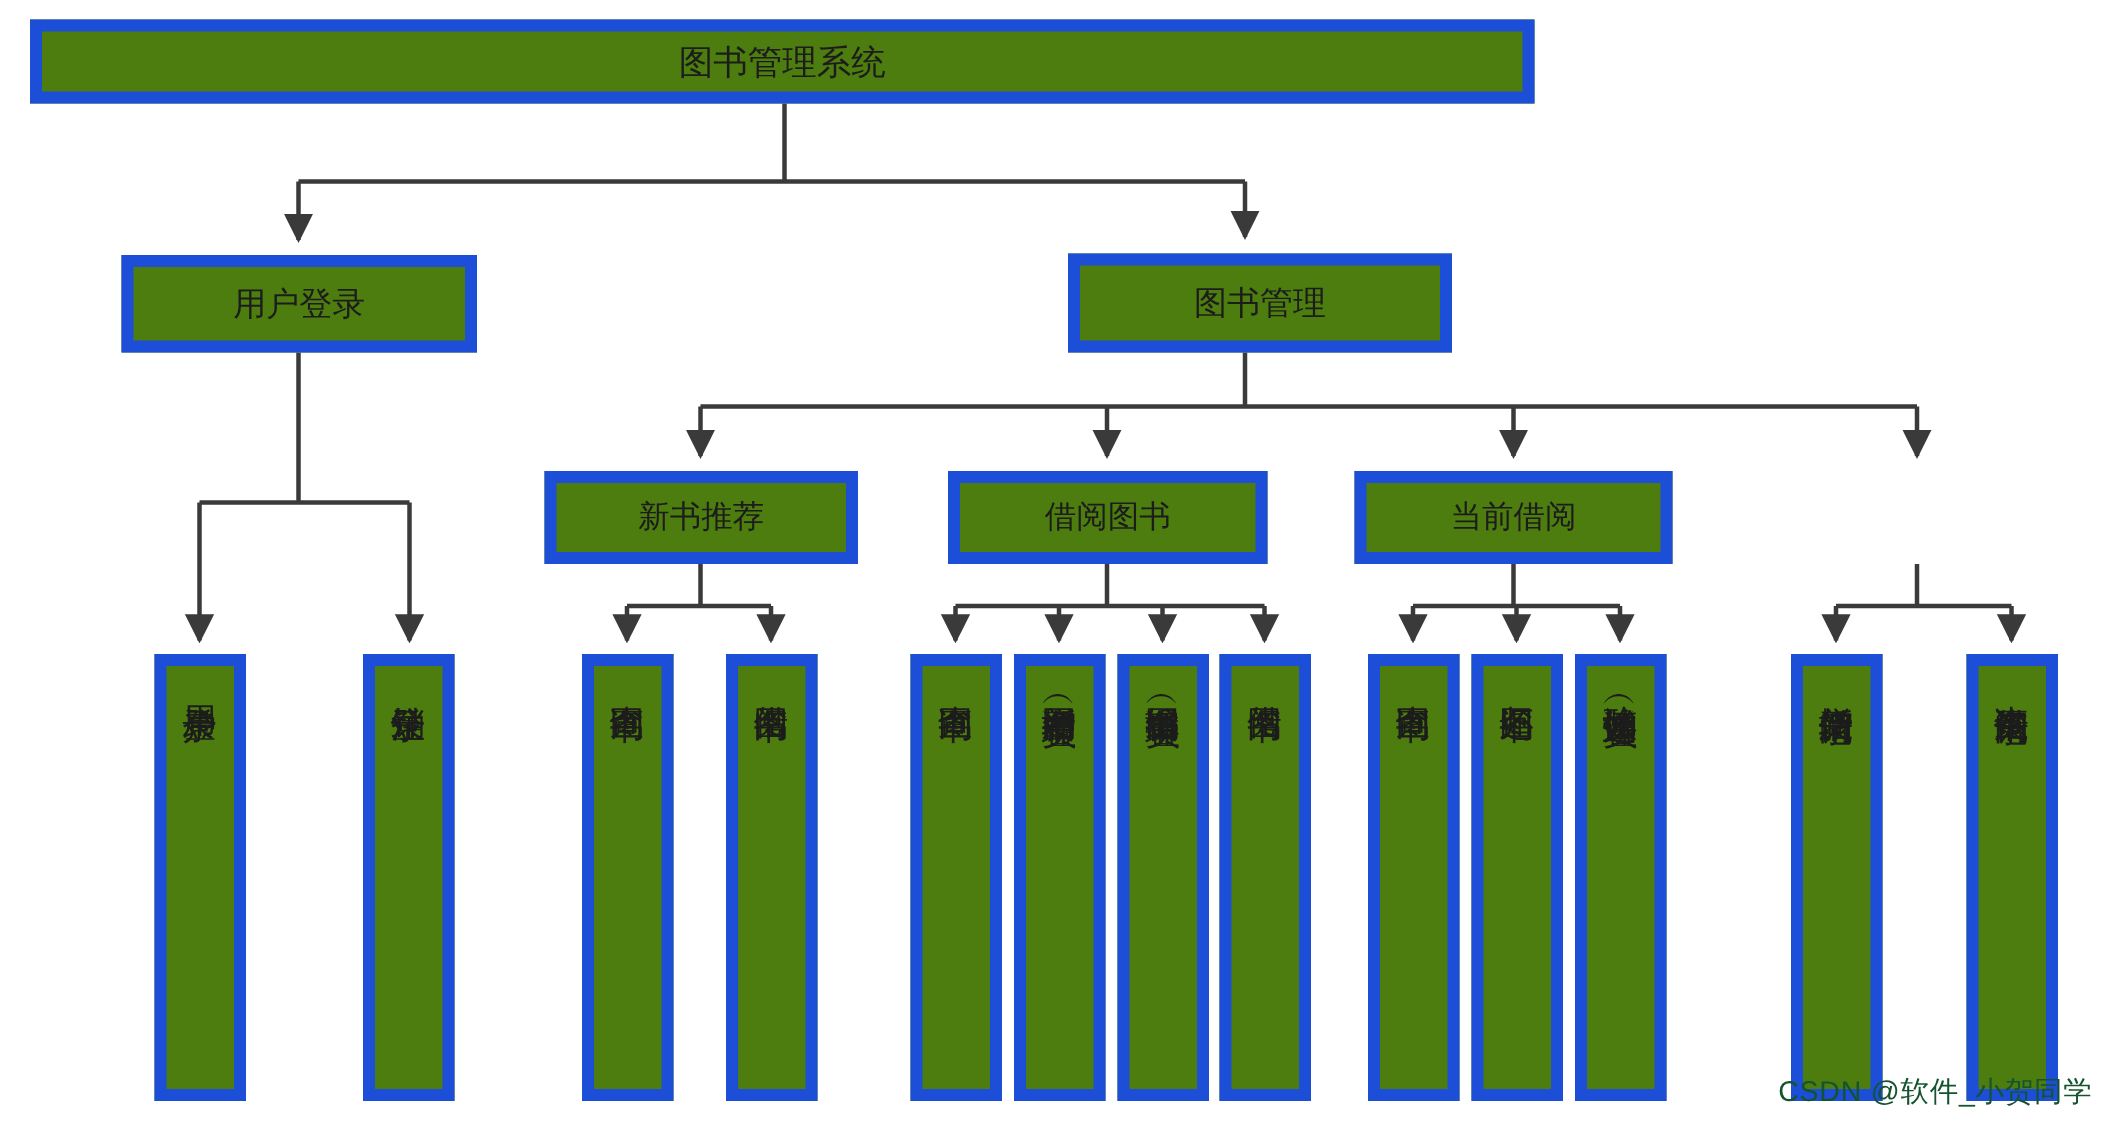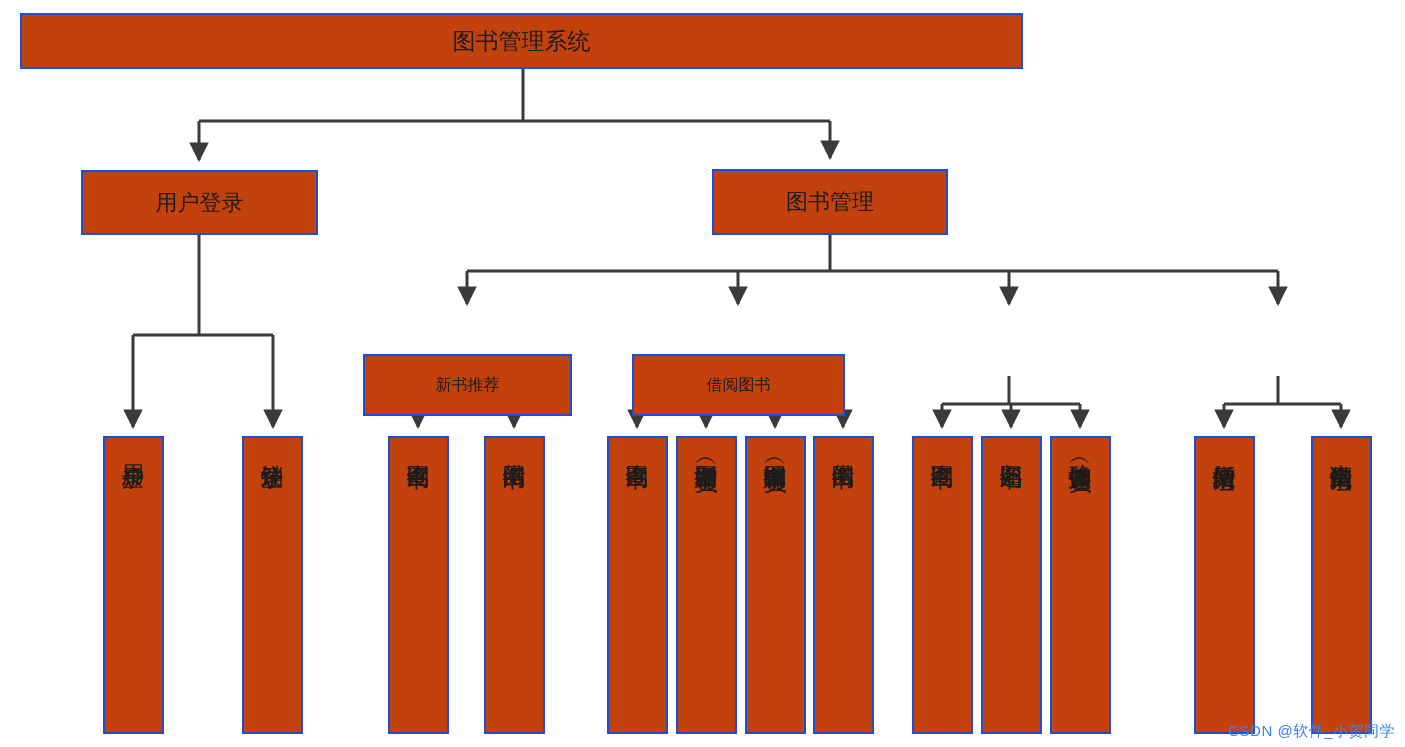--- a/index.html
+++ b/index.html
@@ -21,61 +21,60 @@
     position: absolute;
     left: 0;
     top: 0;
     width: 1405px;
     height: 747px;
     pointer-events: none;
   }
   .node {
     position: absolute;
     box-sizing: border-box;
-    border: 2px solid #1d4ed8;
-    background: #c2410c;
+    border: 8px solid #1d4ed8;
+    background: #4d7c0f;
     display: flex;
     align-items: center;
     justify-content: center;
     color: #1c1c1c;
   }
   .node .label {
     display: block;
     text-align: center;
     line-height: 1.32;
   }
   .node-root {
     font-size: 23px;
   }
   .node-l1 {
     font-size: 22px;
   }
   .node-l2 {
-    font-size: 16px;
-    margin-top: 40px;
+    font-size: 21px;
   }
   .node-leaf {
     align-items: flex-start;
     justify-content: center;
     padding-top: 8px;
   }
   .node-leaf .label {
     writing-mode: vertical-rl;
     text-orientation: upright;
     font-size: 23px;
     letter-spacing: 1px;
     line-height: 1.05;
     white-space: nowrap;
   }
   .watermark {
     position: absolute;
     right: 10px;
     bottom: 6px;
-    font-size: 15px;
-    color: #3b82f6;
+    font-size: 19px;
+    color: #14532d;
     letter-spacing: 0.5px;
     white-space: nowrap;
     margin-left: 36px;
   }
 </style>
 </head>
 <body>
 
 <div id="diagram-root">
 
@@ -131,30 +130,33 @@
     </g>
   </svg>
 
   <div class="node node-root" style="left:20px; top:13px; width:1003px; height:56px;">
     <span class="label">图书管理系统</span>
   </div>
 
   <div class="node node-l1" style="left:81px; top:170px; width:237px; height:65px;">
     <span class="label">用户登录</span>
   </div>
-  <div class="node node-l1" style="left:712px; top:169px; width:236px; height:66px;">
+  <div class="node node-l1" style="left:712px; top:169px; width:256px; height:66px;">
     <span class="label">图书管理</span>
   </div>
 
   <div class="node node-l2" style="left:363px; top:314px; width:209px; height:62px;">
     <span class="label">新书推荐</span>
   </div>
   <div class="node node-l2" style="left:632px; top:314px; width:213px; height:62px;">
     <span class="label">借阅图书</span>
   </div>
+  <div class="node node-l2" style="left:903px; top:314px; width:212px; height:62px;">
+    <span class="label">当前借阅</span>
+  </div>
 
   <div class="node node-leaf" style="left:103px; top:436px; width:61px; height:298px;">
     <span class="label">用户登录</span>
   </div>
   <div class="node node-leaf" style="left:242px; top:436px; width:61px; height:298px;">
     <span class="label">注销登录</span>
   </div>
 
   <div class="node node-leaf" style="left:388px; top:436px; width:61px; height:298px;">
     <span class="label">查询图书</span>

